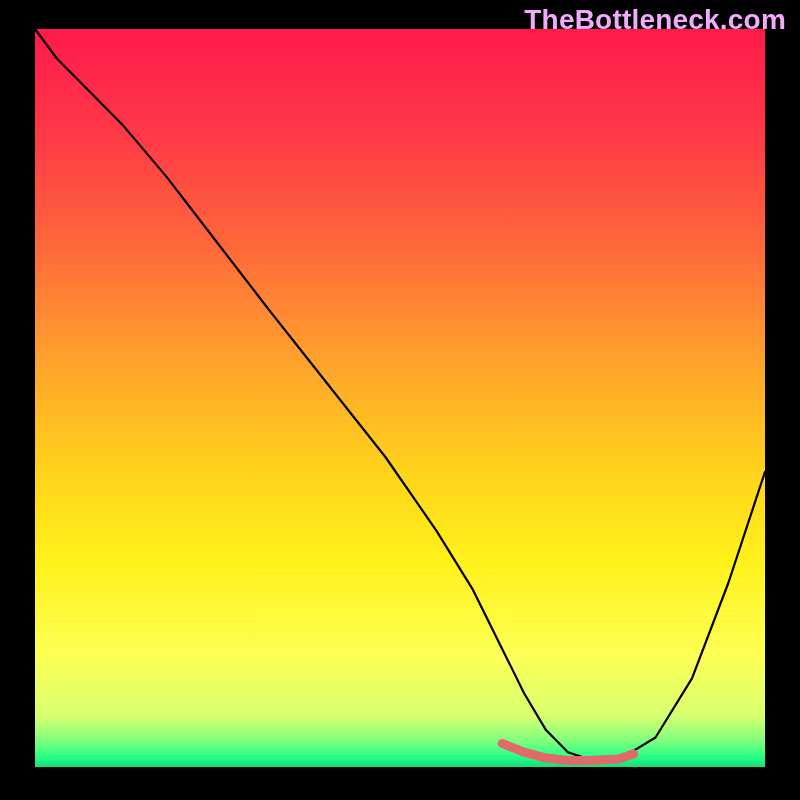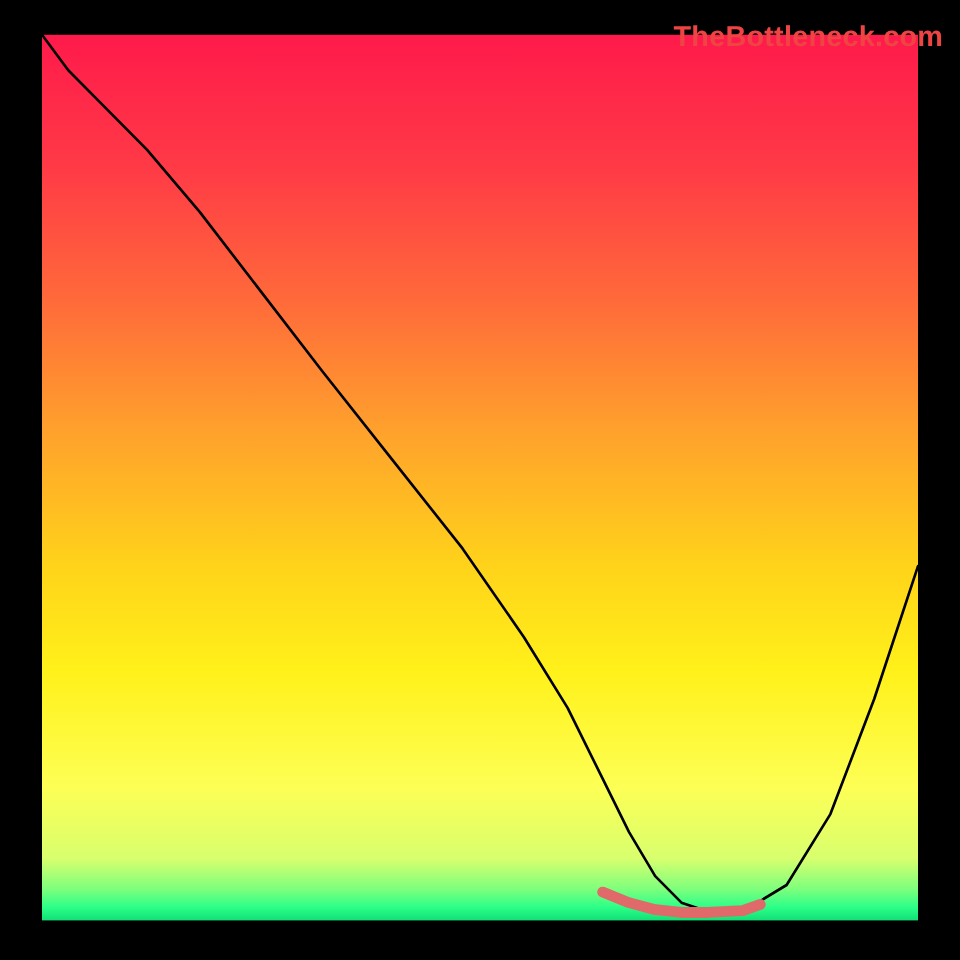--- a/index.html
+++ b/index.html
@@ -10,26 +10,26 @@
     background: #000000;
     overflow: hidden;
   }
   .container {
     position: relative;
     width: 800px;
     height: 800px;
   }
   .watermark {
     position: absolute;
-    top: 17px;
+    top: 4px;
     right: 14px;
     font-family: Arial, Helvetica, sans-serif;
-    font-size: 24px;
+    font-size: 28px;
     font-weight: bold;
-    color: #ef4444;
+    color: #f0abfc;
     letter-spacing: 0.2px;
     z-index: 10;
   }
   svg.plot {
     position: absolute;
     left: 0;
     top: 0;
   }
 </style>
 </head>

